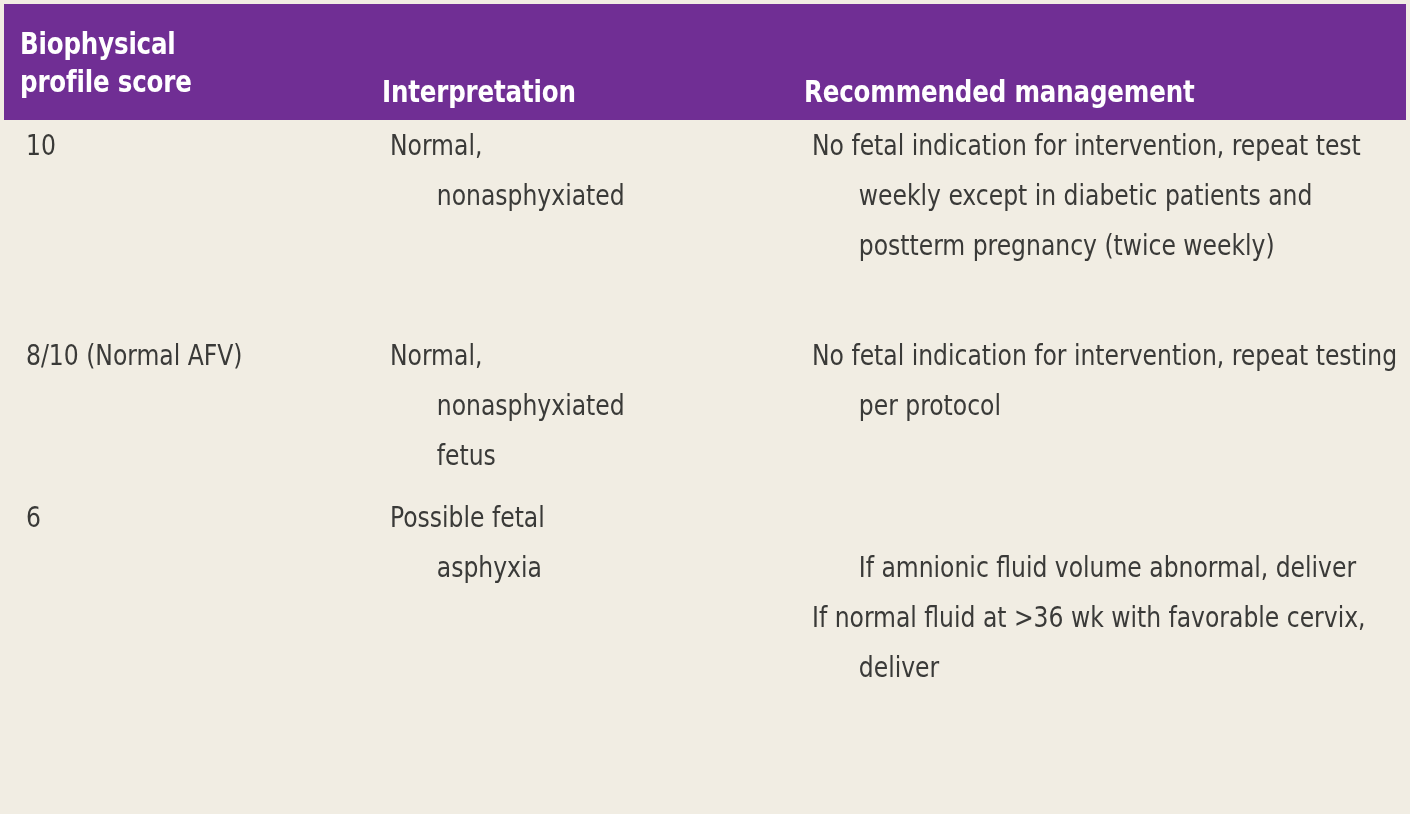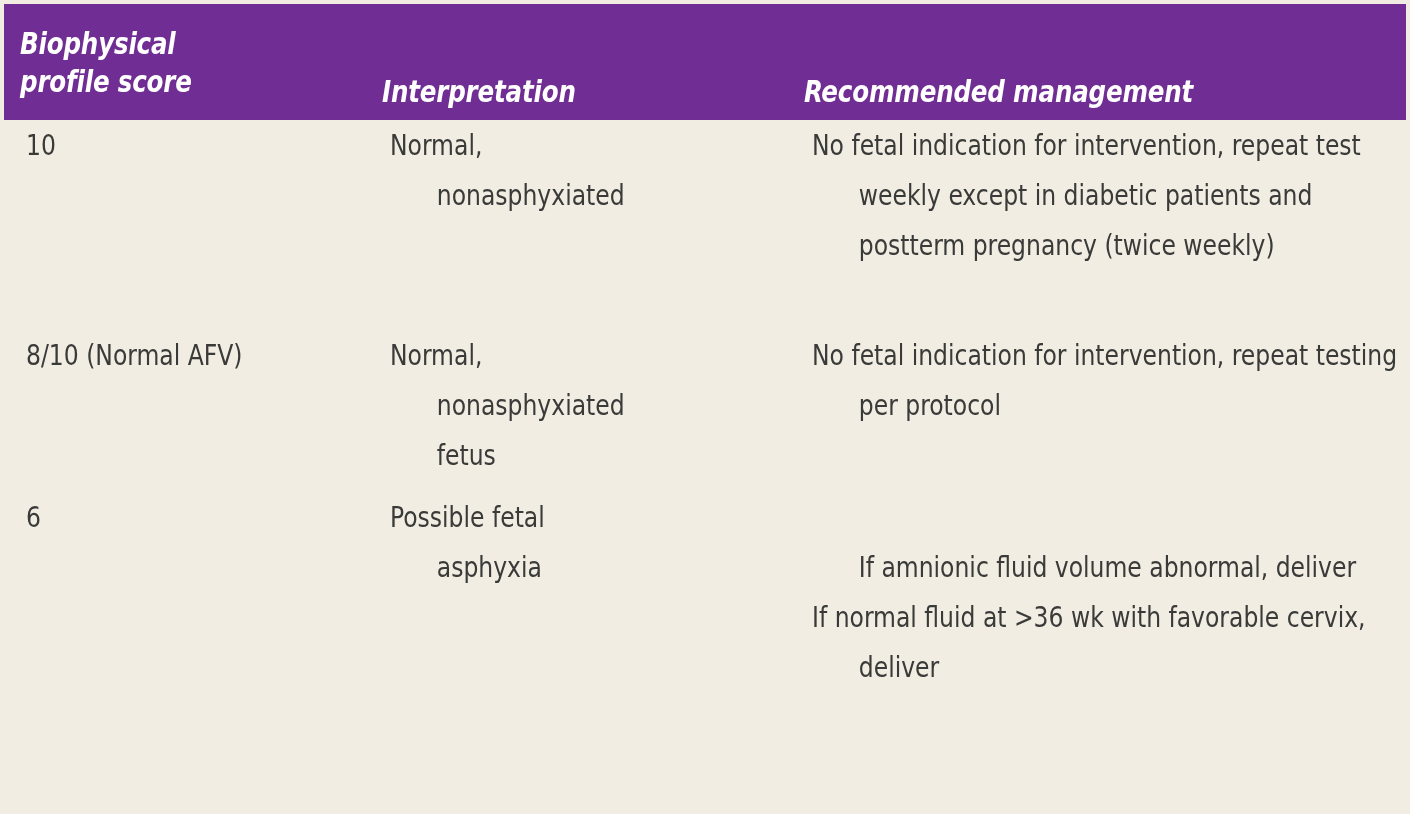--- a/index.html
+++ b/index.html
@@ -28,21 +28,20 @@
     top: 4px;
     width: 1402px;
     height: 116px;
     background: #702e94;
     box-sizing: border-box;
   }
   .thead-inner {
     position: relative;
     width: 100%;
     height: 100%;
-    font-style: italic;
   }
   .th {
     position: absolute;
     color: #ffffff;
     font-weight: bold;
     font-size: 31px;
     line-height: 38px;
     font-family: "DejaVu Sans Condensed", "Liberation Sans Narrow", "Liberation Sans", sans-serif;
     letter-spacing: -0.2px;
     transform: scaleX(0.88);

